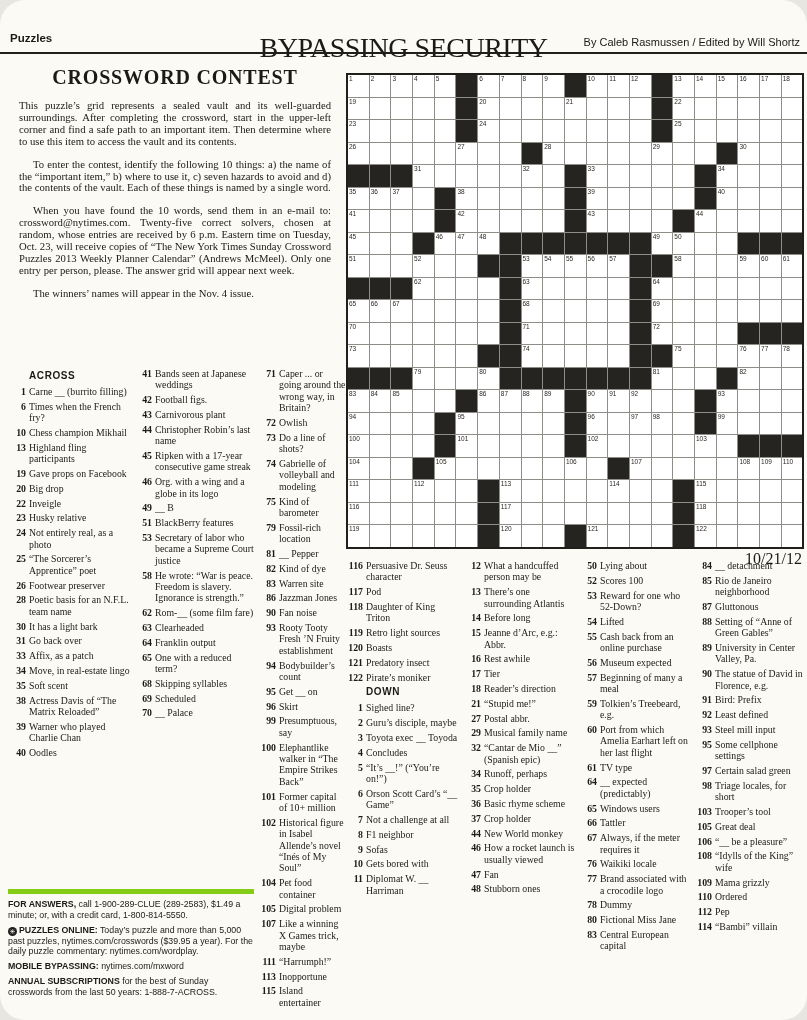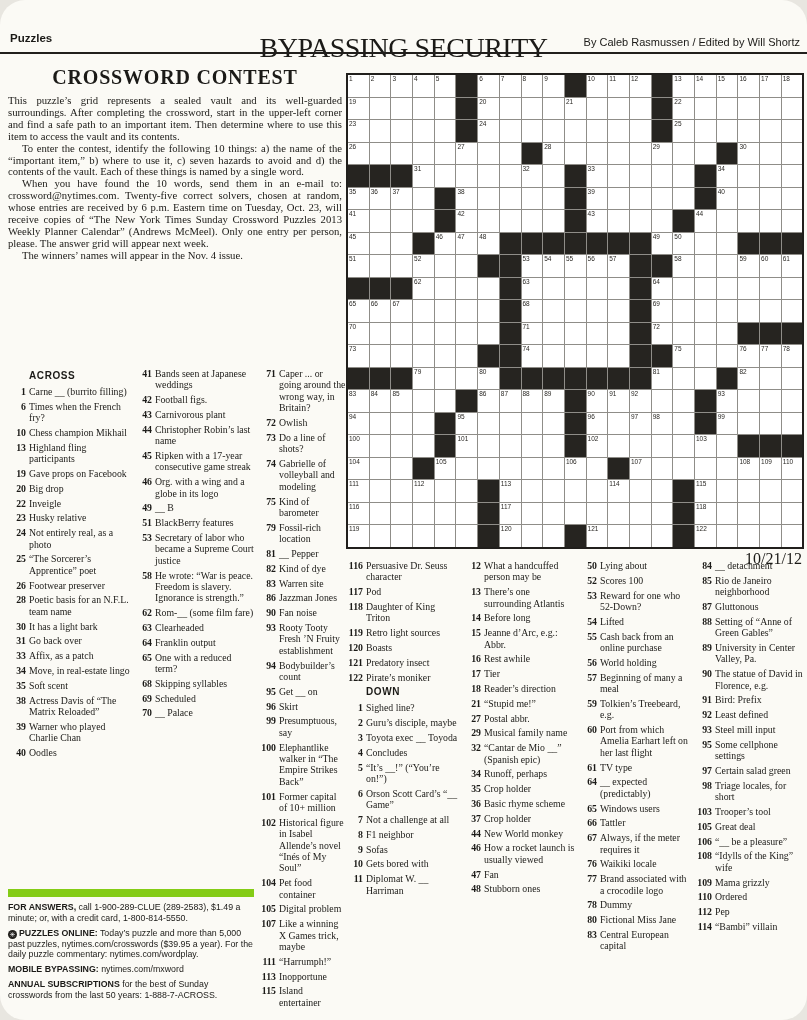--- a/index.html
+++ b/index.html
@@ -7,21 +7,21 @@
         font-family:"Liberation Serif",serif;overflow:hidden;border-radius:25px;}
   
   .puzzles-label{position:absolute;top:32px;left:10px;font:bold 11.5px "Liberation Sans",sans-serif;}
   .main-title{position:absolute;top:13px;left:0;width:807px;text-align:center;
               font-family:"Liberation Serif",serif;font-weight:normal;font-size:28px;letter-spacing:-0.5px;}
   .byline{position:absolute;top:36px;right:7px;font:11px "Liberation Sans",sans-serif;}
   .header-rule{position:absolute;top:52px;left:0;width:807px;height:2px;background:#211f1c;}
   
   .contest{position:absolute;left:8px;top:62px;width:334px;}
   .contest-heading{text-align:center;font-size:20px;font-weight:bold;letter-spacing:0.8px;margin:4px 0 6px 0;}
-  .contest p{margin:0;font-size:10.7px;line-height:11.9px;text-align:justify;}
+  .contest p{margin:11px;font-size:10.7px;line-height:11.9px;text-align:justify;}
   .contest p.indent{text-indent:14px;}
   
   .clue-col{position:absolute;font-size:9.8px;line-height:11.4px;}
   .clue-header{font:bold 10px "Liberation Sans",sans-serif;letter-spacing:0.6px;margin:2px 0 5px 21px;}
   .clue{display:flex;margin-bottom:3.4px;}
   .clue .n{flex:0 0 18px;width:18px;text-align:right;font-weight:bold;padding-right:3px;}
   .clue .t{flex:1;}
   #col-0{left:8px;top:368px;width:124px;}
   #col-1{left:134px;top:368px;width:122px;}
   #col-2{left:258px;top:368px;width:88px;}
@@ -31,21 +31,21 @@
   #col-6{left:694px;top:560px;width:111px;}
   
   .grid{position:absolute;left:346px;top:73px;display:grid;
         grid-template-columns:repeat(21,20.7px);grid-auto-rows:21.5px;
         gap:1px;background:#8f8d88;border:2px solid #211f1c;}
   .cell{position:relative;background:#ffffff;}
   .cell.black{background:#262420;}
   .cell .num{position:absolute;top:0;left:1px;font:6.5px "Liberation Sans",sans-serif;color:#2a2824;}
   .grid-date{position:absolute;left:346px;top:550px;width:456px;text-align:right;font-size:16px;}
   
-  .footer{position:absolute;left:8px;top:889px;width:246px;border-top:8px solid #84cc16;
+  .footer{position:absolute;left:8px;top:889px;width:246px;border-top:5px solid #84cc16;
           padding-top:5px;font-family:"Liberation Sans",sans-serif;font-size:8.8px;line-height:10.5px;}
   .footer p{margin:0 0 4.5px 0;}
   .online-icon{display:inline-block;width:9px;height:9px;border-radius:50%;background:#211f1c;color:#fff;
                font-size:7px;line-height:9px;text-align:center;margin-right:2px;vertical-align:-1px;}
 </style>
 </head>
 <body>
 
 <div class="page">
 
@@ -1178,21 +1178,21 @@
       <div class="clue">
         <span class="n">54</span>
         <span class="t">Lifted</span>
       </div>
       <div class="clue">
         <span class="n">55</span>
         <span class="t">Cash back from an online purchase</span>
       </div>
       <div class="clue">
         <span class="n">56</span>
-        <span class="t">World holding</span>
+        <span class="t">Museum expected</span>
       </div>
       <div class="clue">
         <span class="n">57</span>
         <span class="t">Beginning of many a meal</span>
       </div>
       <div class="clue">
         <span class="n">59</span>
         <span class="t">Tolkien’s Treebeard, e.g.</span>
       </div>
       <div class="clue">

